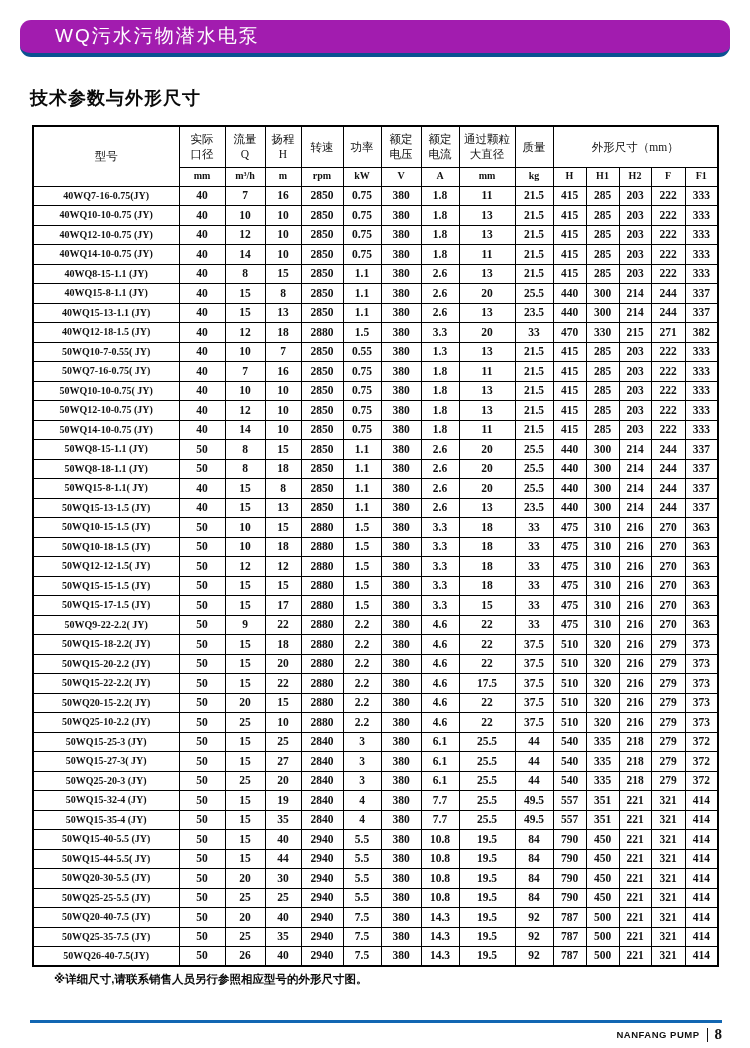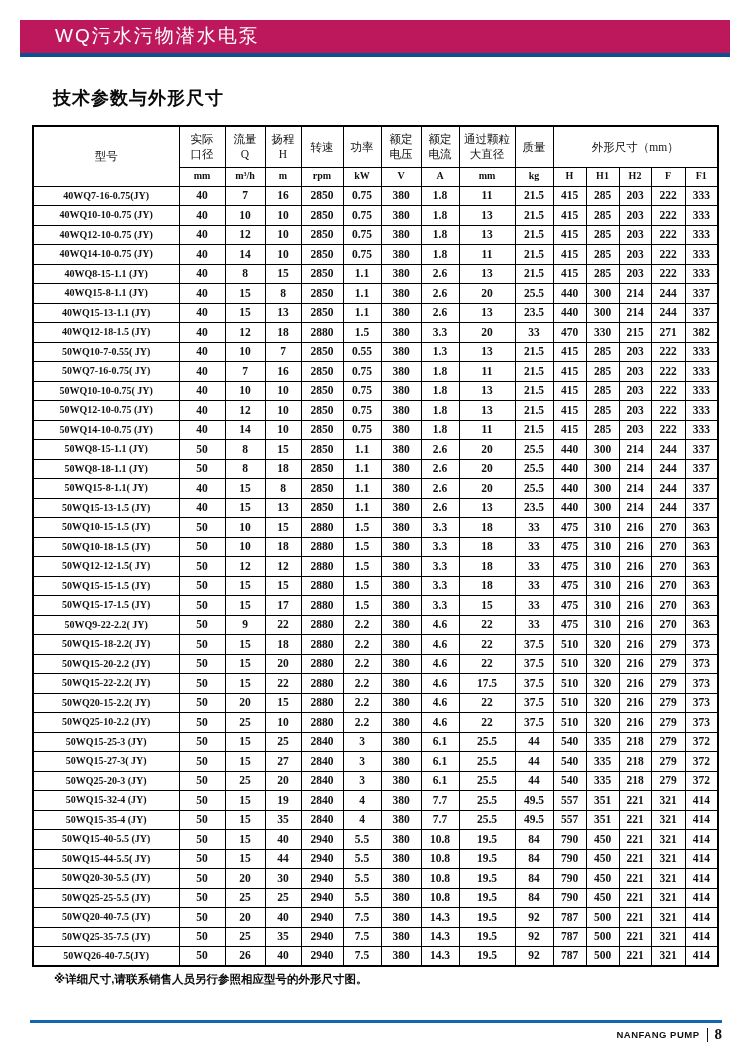--- a/index.html
+++ b/index.html
@@ -22,21 +22,20 @@
     font-family:"Liberation Sans","DejaVu Sans",sans-serif;
     font-size:19px; letter-spacing:2px;
     padding-left:35px; padding-bottom:2px;
   }
   
   .section-title {
     position:absolute; left:30px; top:86px;
     font-family:"Liberation Sans","DejaVu Sans",sans-serif;
     font-weight:bold; font-size:18px; color:#0a0a0a;
     letter-spacing:1px;
-    margin-left:23px;
   }
   
   .table-wrap { position:absolute; left:32px; top:125px; width:687px; }
   table.spec {
     width:687px; table-layout:fixed;
     border-collapse:collapse;
     border:2px solid #000;
   }
   table.spec th, table.spec td {
     border:1px solid #000;
@@ -73,21 +72,21 @@
   .footer .brand { font-weight:bold; font-size:9.5px; letter-spacing:0.5px; color:#111; }
   .footer .sep { width:1px; height:14px; background:#111; }
   .footer .pagenum {
     font-family:"Liberation Serif","DejaVu Serif",serif;
     font-weight:bold; font-size:15px; color:#111;
   }
 </style>
 </head>
 <body>
 
-<div class="topbar" style="background: #be185d; border-bottom-color: rgb(11, 81, 145);">
+<div class="topbar" style="background: #a21caf; border-bottom-color: rgb(11, 81, 145); border-radius: 11px;">
   <div class="topbar-title">WQ污水污物潜水电泵</div>
 </div>
 
 <div class="section-title">技术参数与外形尺寸</div>
 
 <div class="table-wrap">
   <table class="spec">
     <colgroup>
       <col style="width:146px">
         <col style="width:46px">

